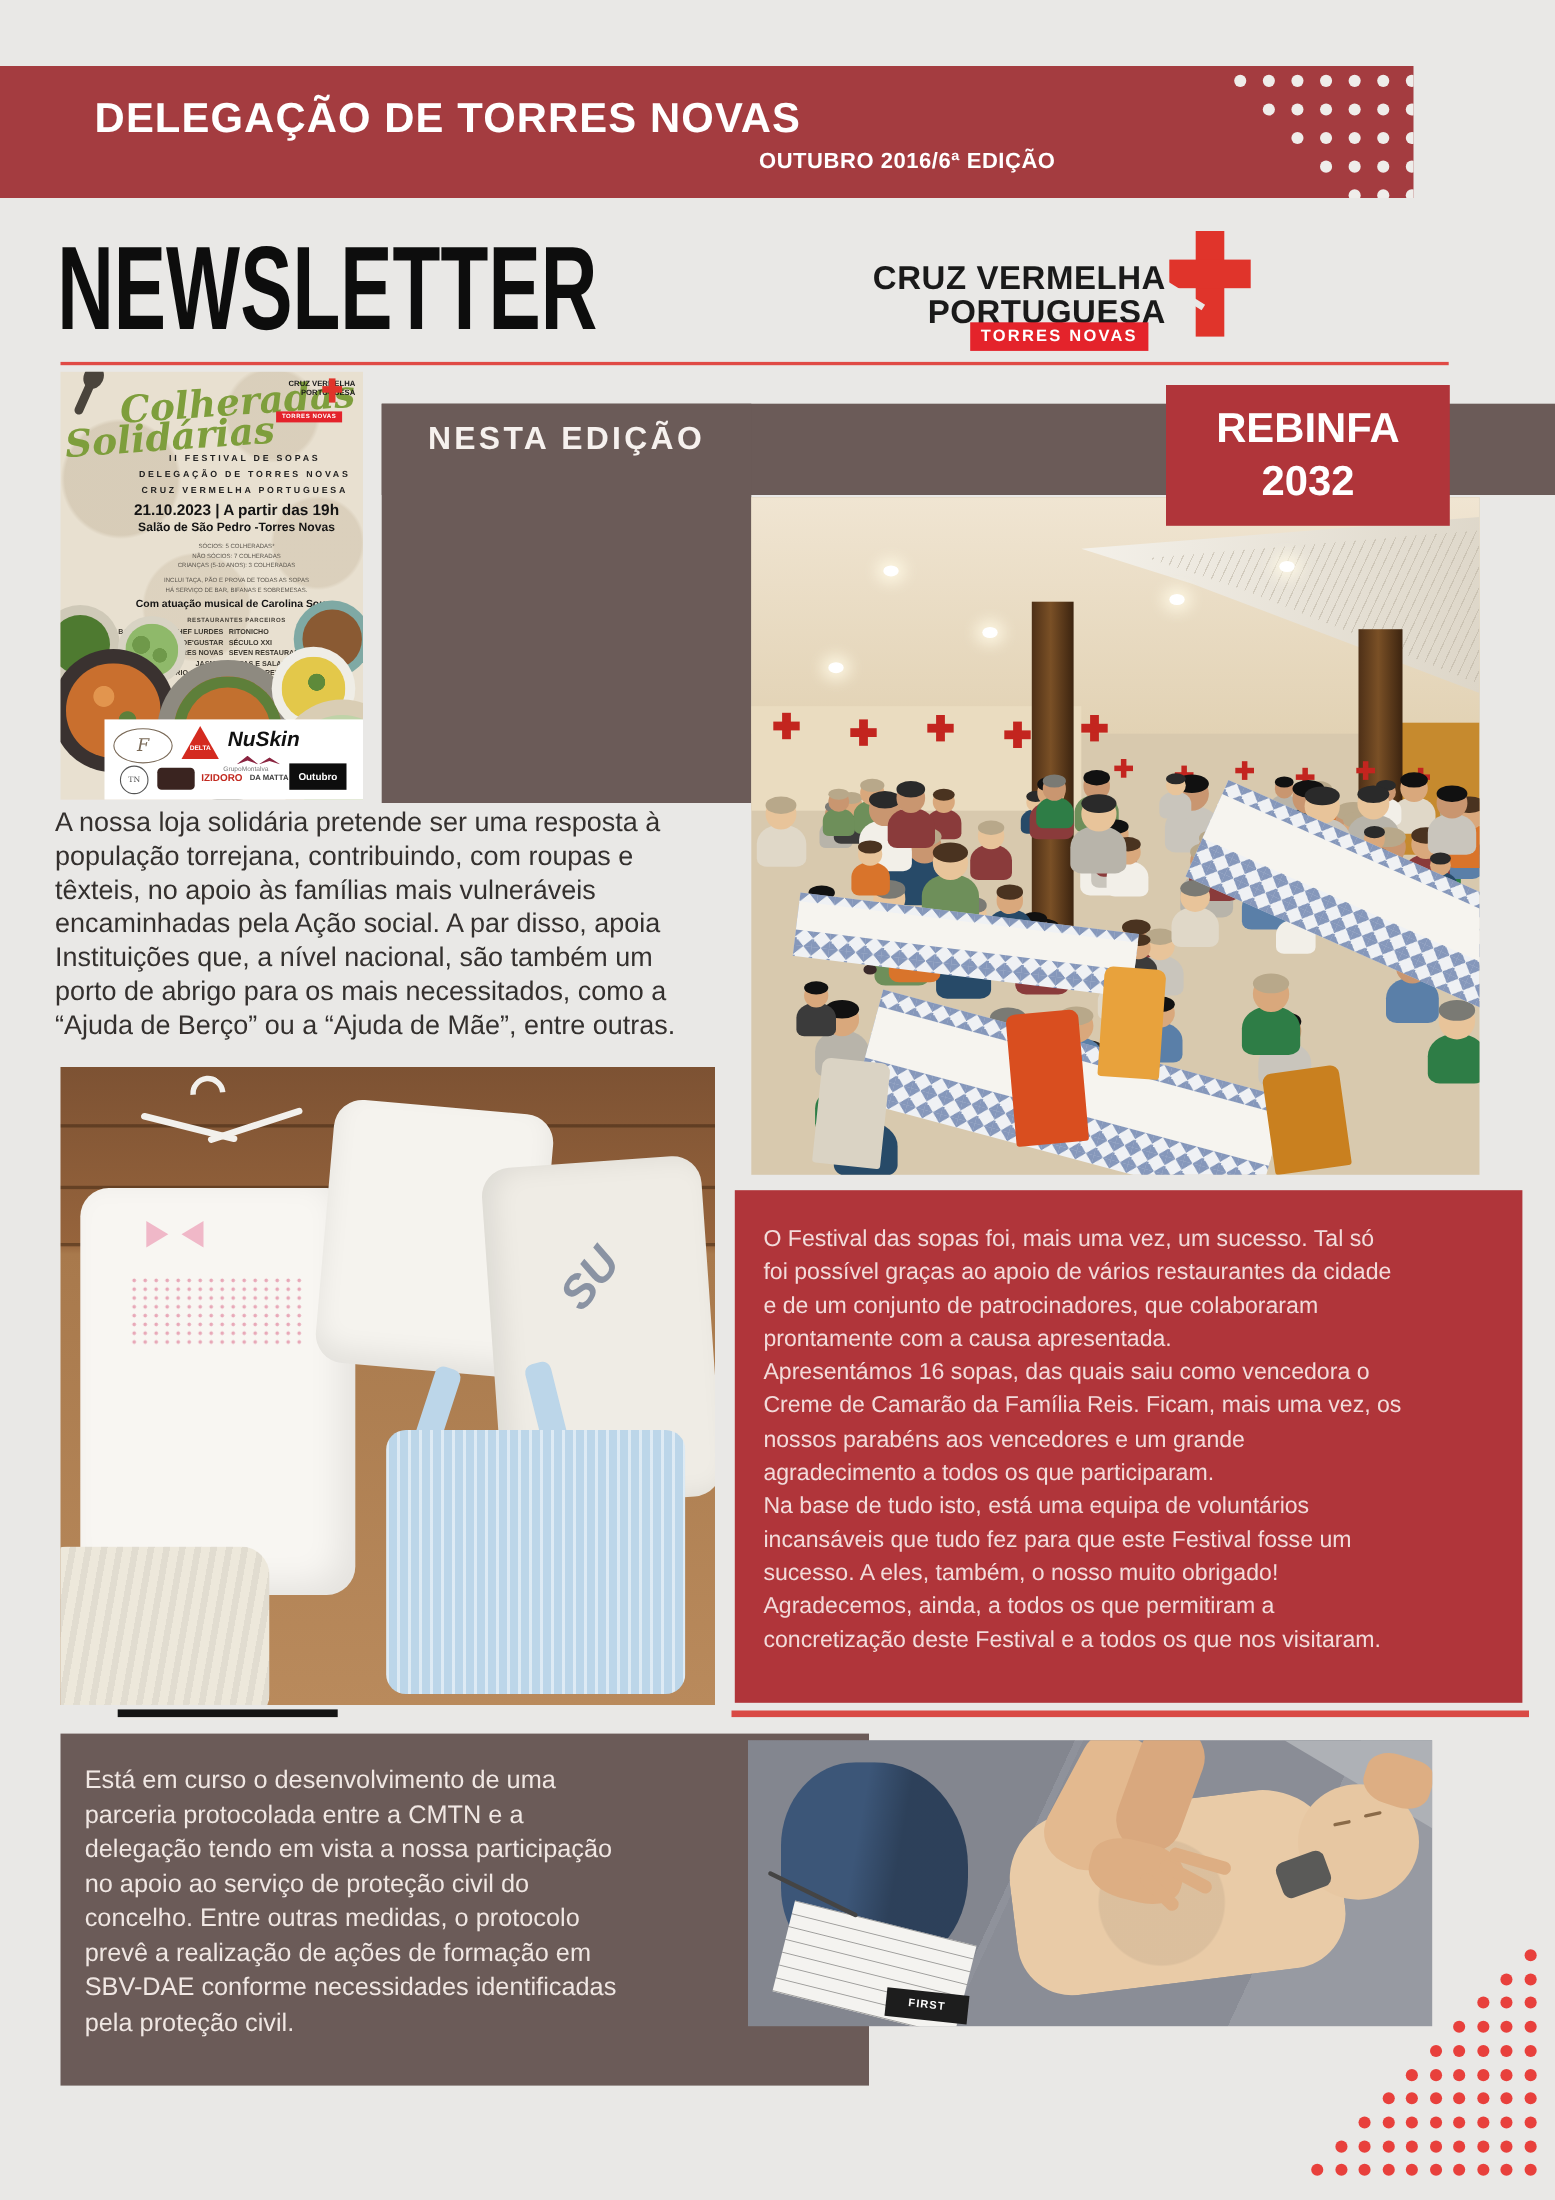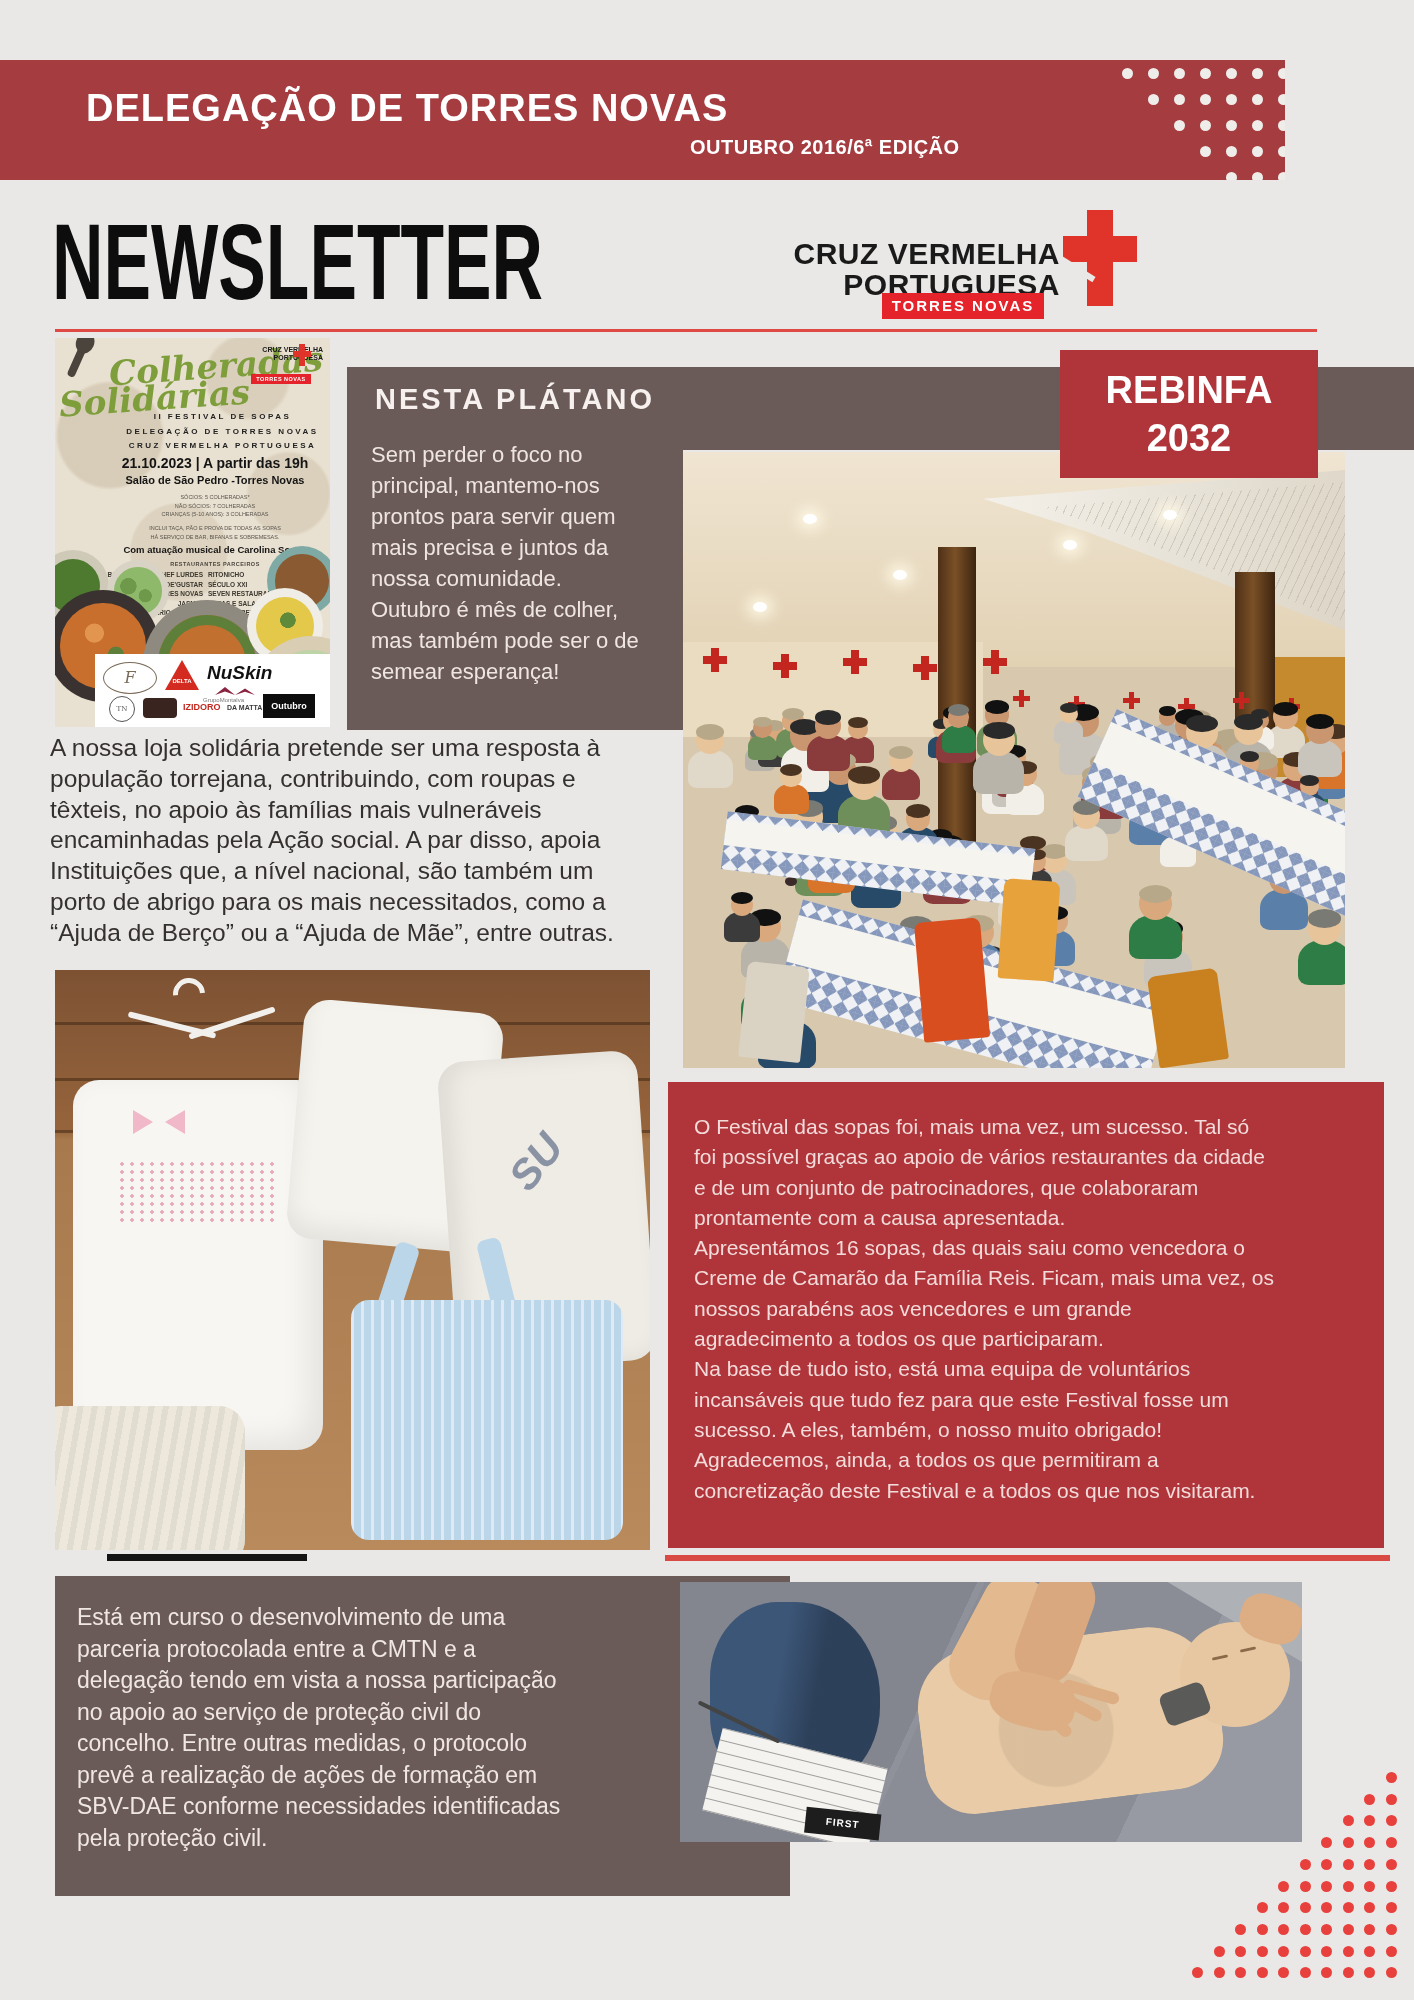--- a/index.html
+++ b/index.html
@@ -277,29 +277,21 @@
       <div id="sp-circle" class="abs">TN</div>
       <div id="sp-dark" class="abs"></div>
       <div id="sp-izidoro" class="abs">IZIDORO</div>
       <div id="sp-damatta" class="abs">DA MATTA</div>
       <div id="sp-nuskin" class="abs">Outubro</div>
     </div>
   </div>
 
   <div id="brown-band" class="abs"></div>
   <div id="nesta-box" class="abs">
-    <div id="nesta-heading" class="abs">NESTA PLÁTANO</div>
-    <div id="nesta-body" class="abs pre">Sem perder o foco no
-principal, mantemo-nos
-prontos para servir quem
-mais precisa e juntos da
-nossa comunidade.
-Outubro é mês de colher,
-mas também pode ser o de
-semear esperança!</div>
+    <div id="nesta-heading" class="abs">NESTA EDIÇÃO</div>
   </div>
 
   <div id="hall-photo" class="abs">
     <div id="hall-ceiling" class="abs"></div>
     <div id="hall-drape" class="abs"></div>
     <div id="hall-net" class="abs"></div>
     <div id="hall-wall-left" class="abs"></div>
     <div id="hall-wall-right" class="abs"></div>
     <div class="pillar" style="left:255px;top:95px;width:38px;height:330px;"></div>
     <div class="pillar" style="left:552px;top:120px;width:40px;height:270px;"></div>

